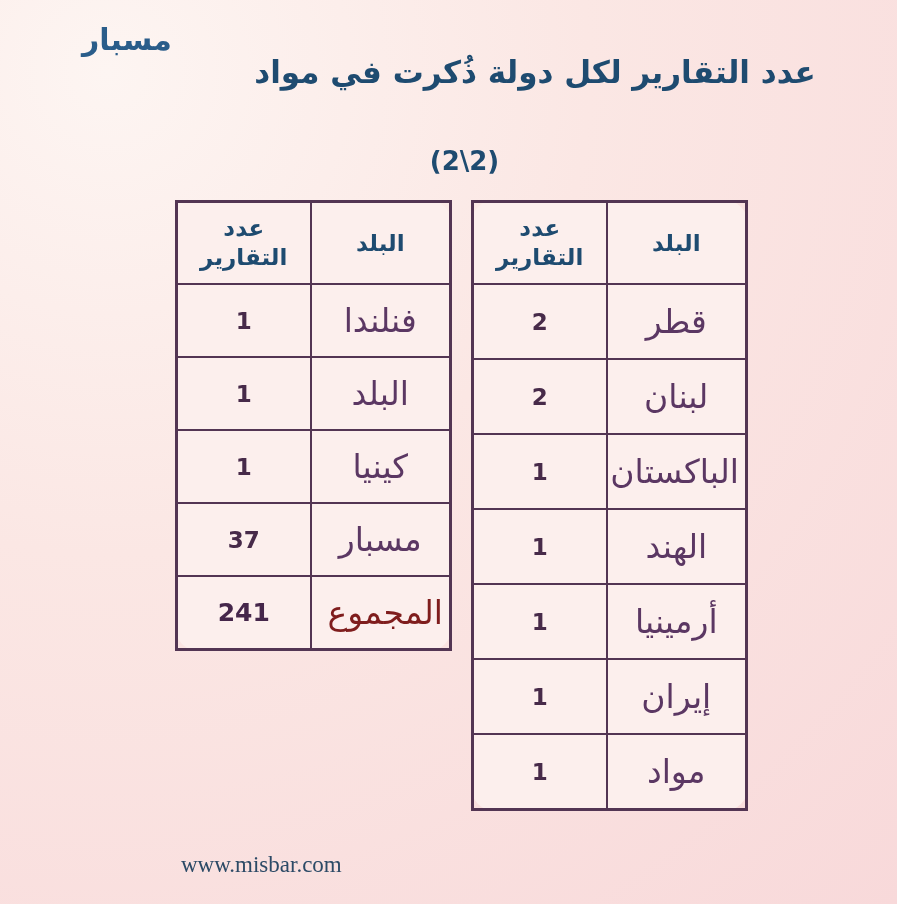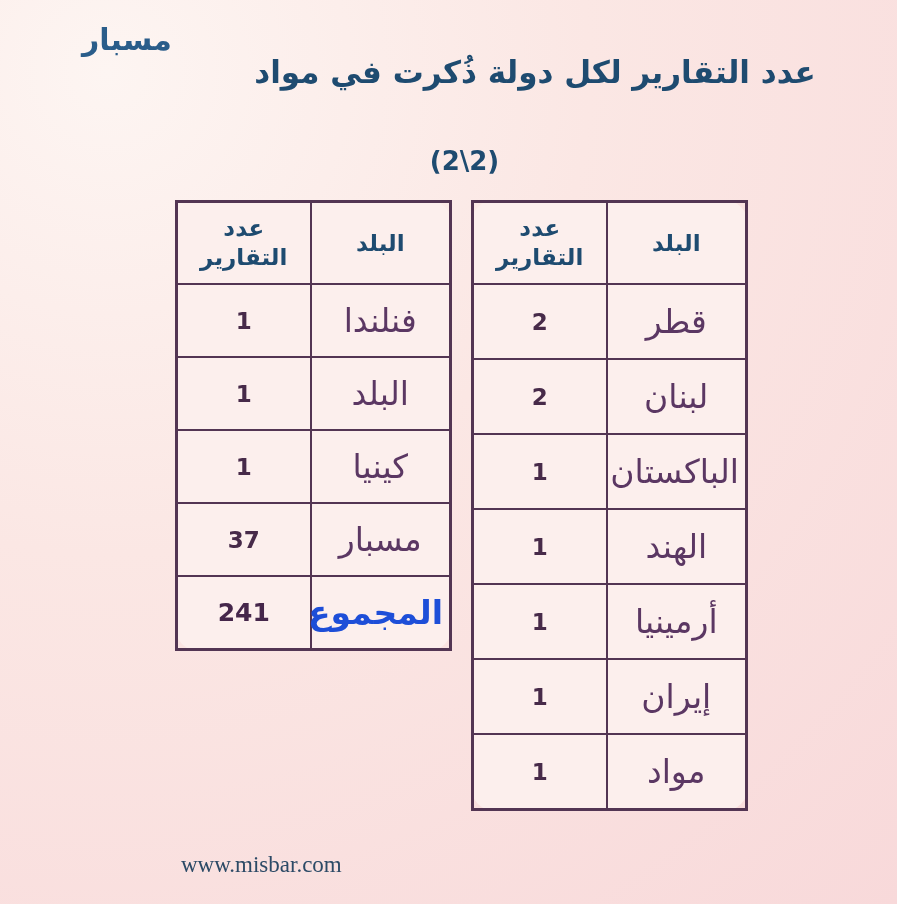--- a/index.html
+++ b/index.html
@@ -74,21 +74,21 @@
   .t-secondary td{height:71px;}
   td.country{
     font-size:33px;
     color:#5b3763;
   }
   td.count{
     font-size:23px;font-weight:600;
     color:#472a49;
     font-family:"DejaVu Sans","Liberation Sans",sans-serif;
   }
-  tr.total-row td.country{font-weight:700;color:#1d4ed8;padding-left:24px;}
+  tr.total-row td.country{font-weight:400;color:#7f1d1d;padding-left:24px;}
   tr.total-row td.count{font-weight:800;font-size:25px;color:#45264a;}
   col.c-country{width:140px;}
   col.c-count{width:134px;}
   .footer-url{
     position:absolute;
     top:852px;left:181px;width:567px;
     text-align:left;
     font-family:"Liberation Serif","DejaVu Serif",serif;
     font-size:23px;
     color:#2c4a66;

